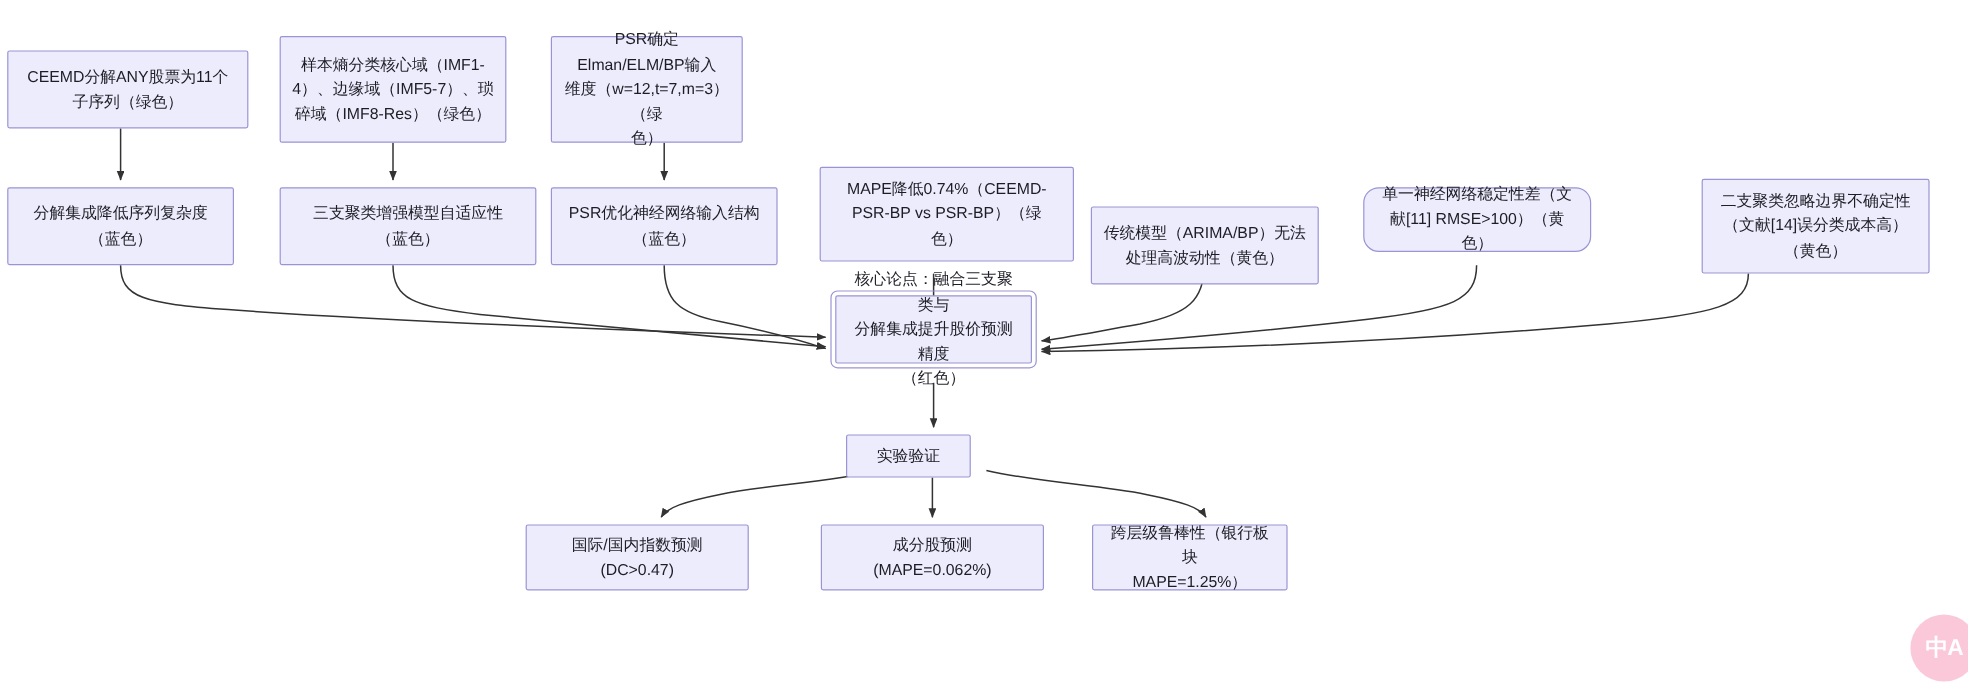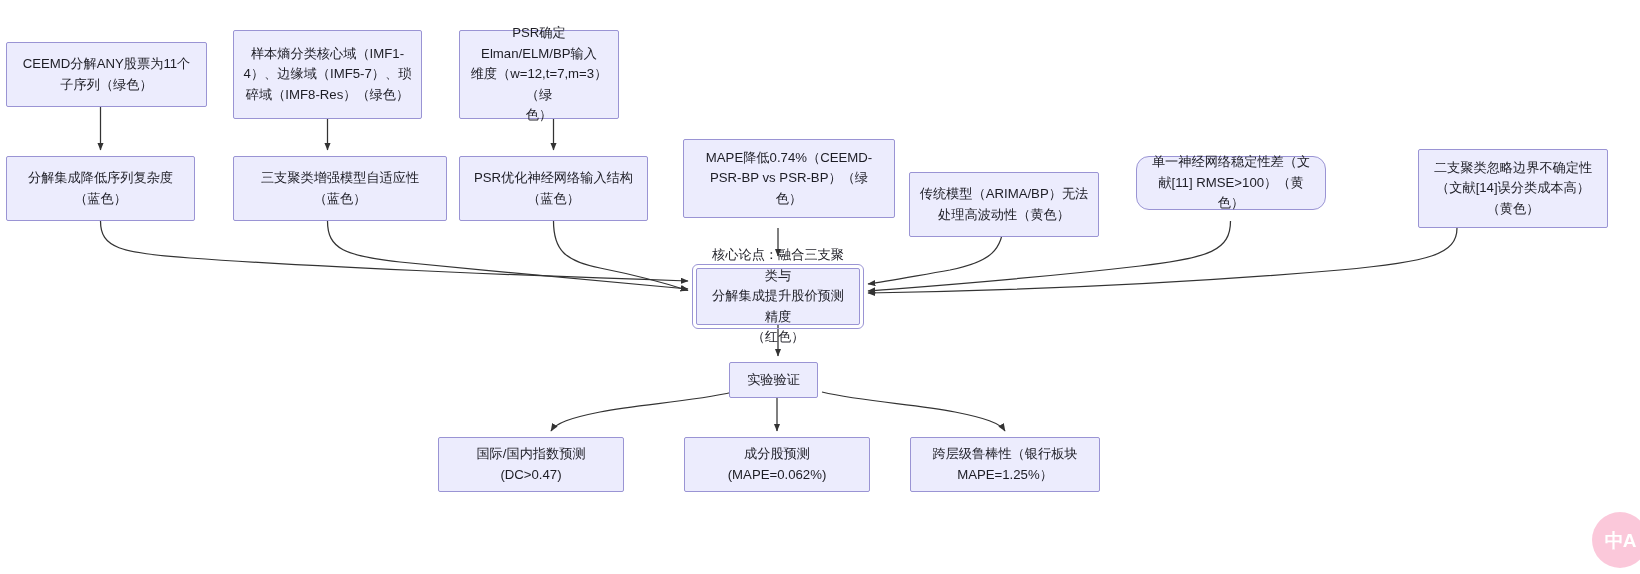--- a/index.html
+++ b/index.html
@@ -150,41 +150,41 @@
     <span class="txt">单一神经网络稳定性差（文
 献[11] RMSE&gt;100）（黄色）</span>
   </div>
 
   <div class="node" style="left:1418px; top:149px; width:190px; height:79px;">
     <span class="txt">二支聚类忽略边界不确定性
 （文献[14]误分类成本高）
 （黄色）</span>
   </div>
 
-  <div class="node core" style="left:696px; top:268px; width:164px; height:57px;">
+  <div class="node core" style="left:696px; top:246px; width:164px; height:57px;">
     <span class="txt">核心论点：融合三支聚类与
 分解集成提升股价预测精度
 （红色）</span>
   </div>
 
-  <div class="node" style="left:729px; top:362px; width:89px; height:36px;align-items:center;">
+  <div class="node" style="left:705px; top:362px; width:104px; height:36px;align-items:center;">
     <span class="txt">实验验证</span>
   </div>
 
   <div class="node" style="left:438px; top:437px; width:186px; height:55px;">
     <span class="txt">国际/国内指数预测
 (DC&gt;0.47)</span>
   </div>
 
   <div class="node" style="left:684px; top:437px; width:186px; height:55px;">
     <span class="txt">成分股预测
 (MAPE=0.062%)</span>
   </div>
 
-  <div class="node" style="left:910px; top:437px; width:190px; height:55px;">
+  <div class="node" style="left:910px; top:437px; width:163px; height:55px;">
     <span class="txt">跨层级鲁棒性（银行板块
 MAPE=1.25%）</span>
   </div>
 
   <div class="watermark" style="left:1592px; top:512px;">
     <span>中A</span>
   </div>
 
 </div>
 

